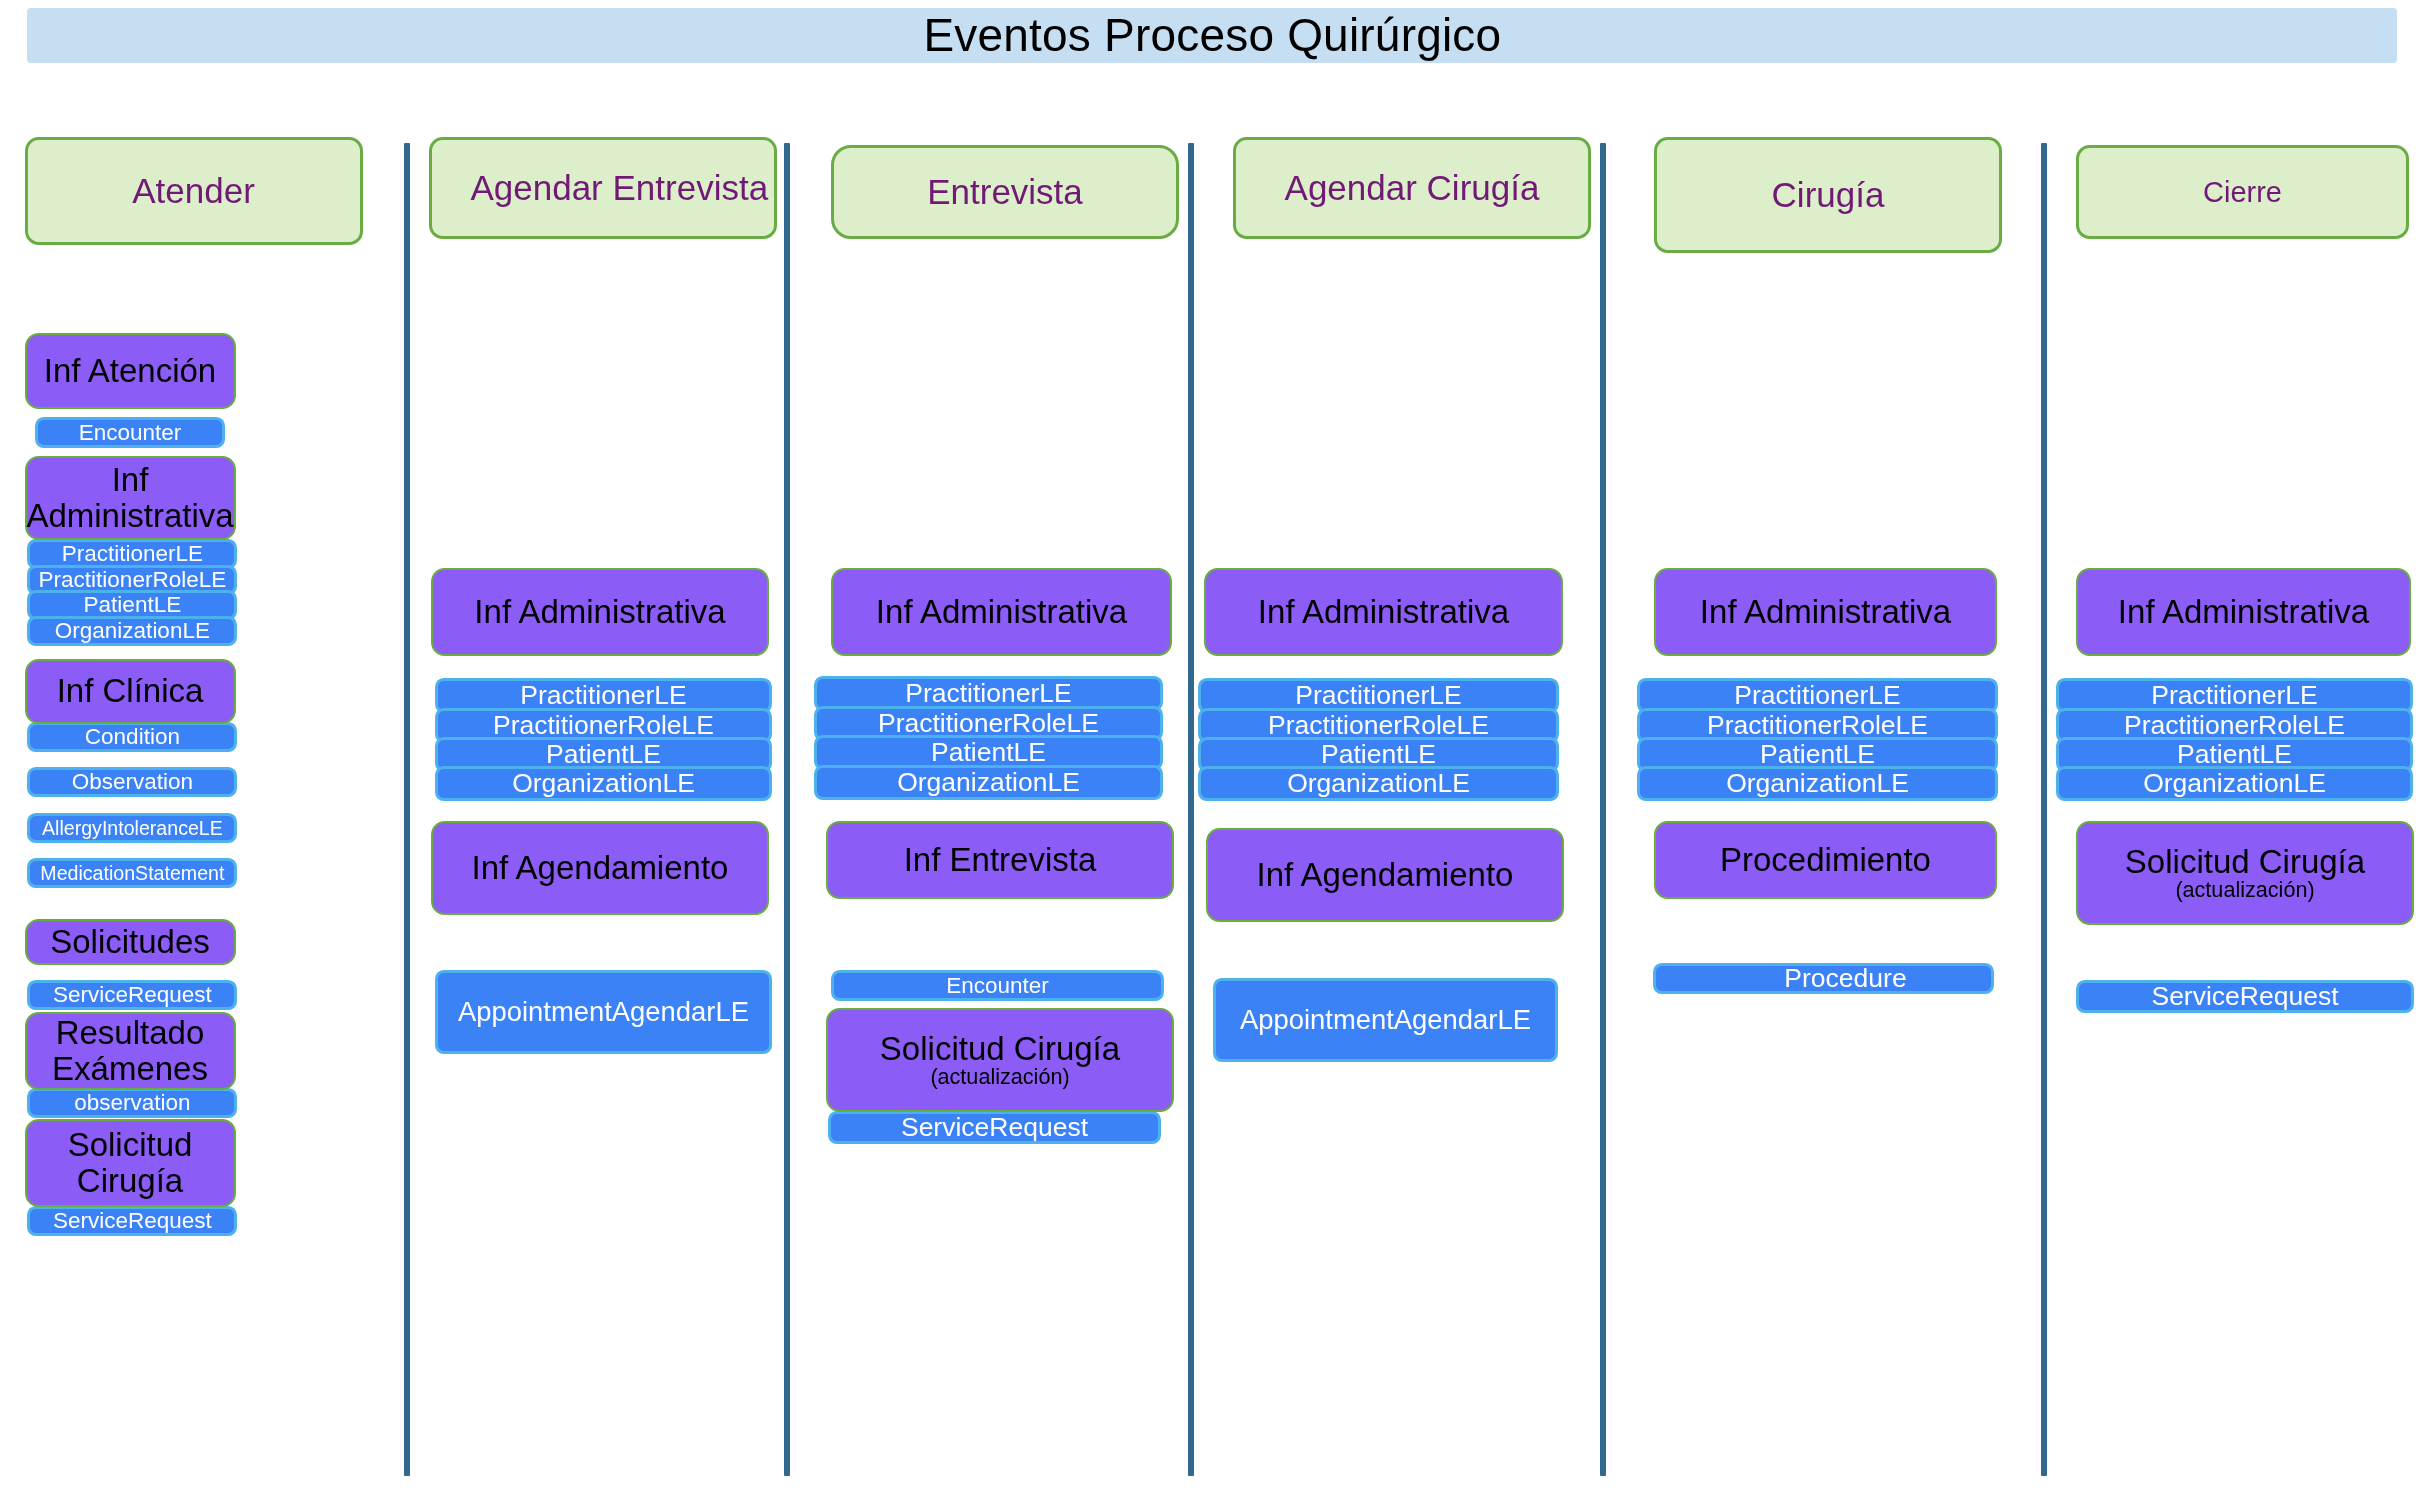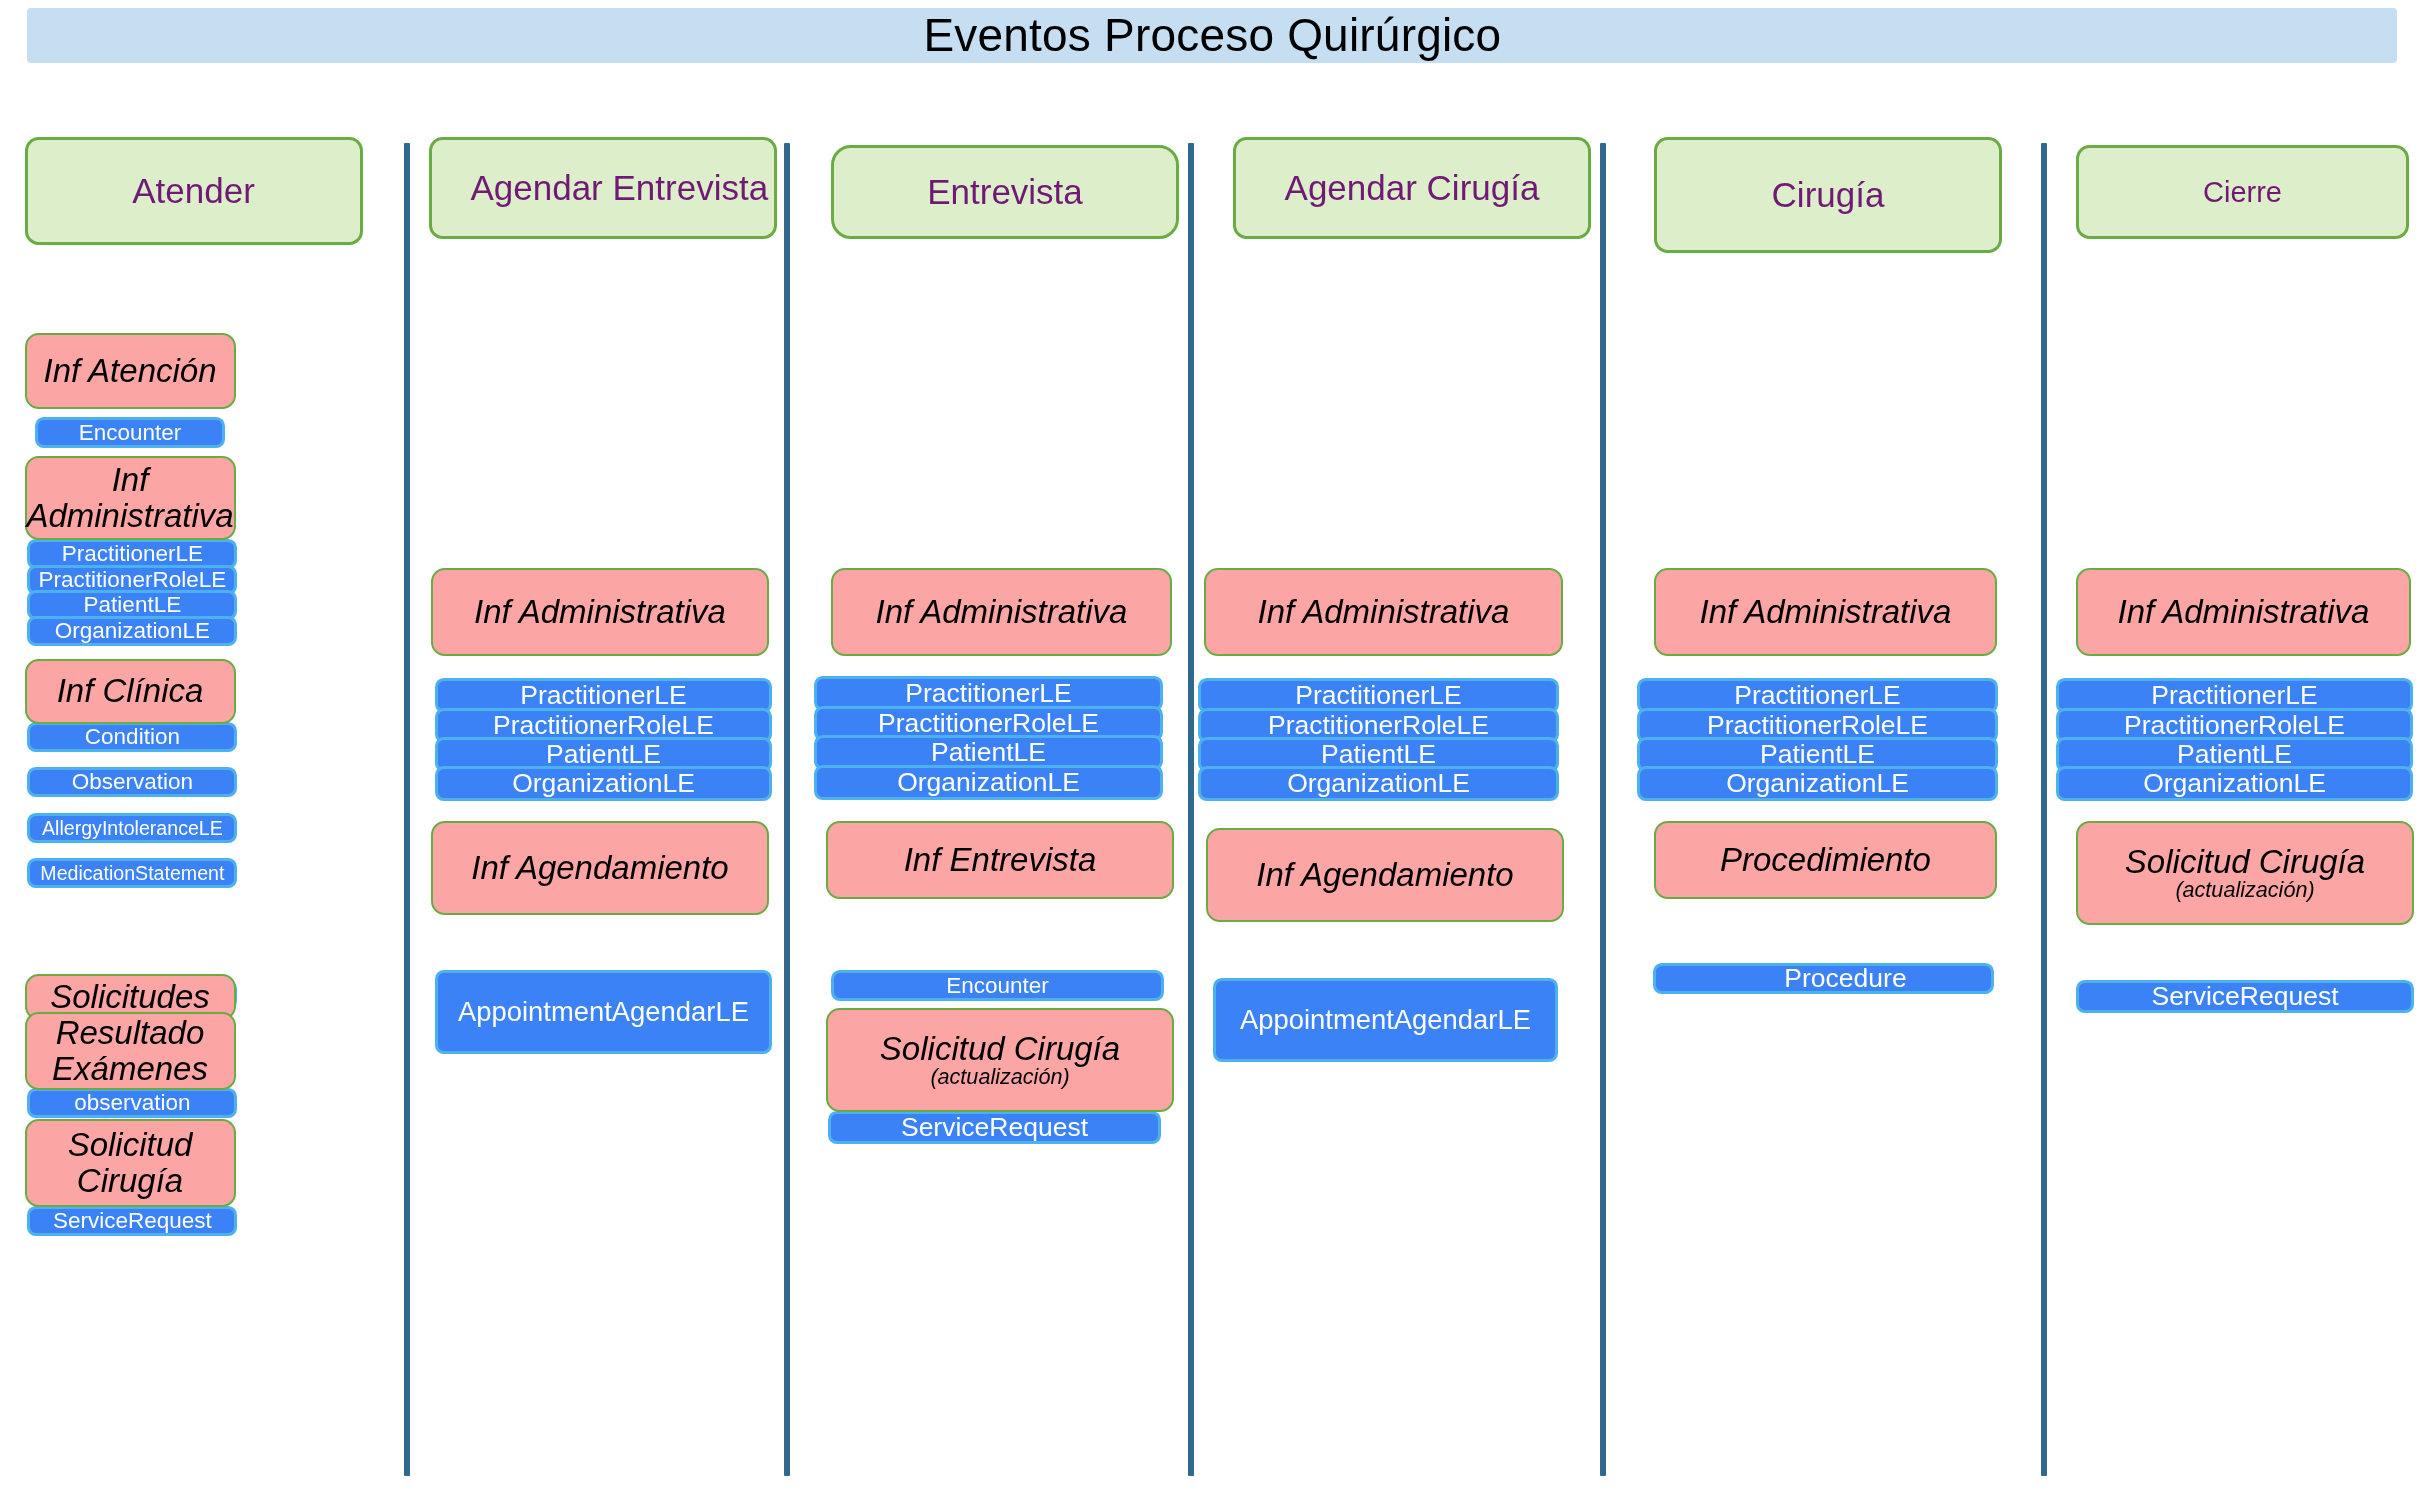--- a/index.html
+++ b/index.html
@@ -71,32 +71,31 @@
   .lane-header .lane-header-label {
     font-size: 35px;
     color: #701a75;
     padding: 0 5.9px;
   }
   .lane-header.small .lane-header-label { font-size: 29px; }
 
   
   .entity {
     box-sizing: border-box;
-    background: #fca5a5;
+    background: #8b5cf6;
     border: 2.9px solid #6aac44;
     border-radius: 13.7px;
     display: flex;
     flex-direction: column;
     align-items: center;
     justify-content: center;
     text-align: center;
     line-height: 1.1;
     position: relative;
     z-index: 3;
-    font-style: italic;
   }
   .entity .entity-label {
     font-size: 33px;
     color: #000;
     padding: 0 3.9px;
     display: block;
   }
   .entity .entity-sub {
     font-size: 21.6px;
     color: #000;
@@ -185,21 +184,21 @@
   <div class="badge sm" style="position:absolute; left:27.4px; top:767px; width:210px; height:30px;">
     <span class="badge-label">Observation</span>
   </div>
   <div class="badge" style="position:absolute; left:27.4px; top:813px; width:210px; height:30px;">
     <span class="badge-label" style="font-size:19.6px">AllergyIntoleranceLE</span>
   </div>
   <div class="badge" style="position:absolute; left:27.4px; top:858px; width:210px; height:30px;">
     <span class="badge-label" style="font-size:19.6px">MedicationStatement</span>
   </div>
 
-  <div class="entity" style="position:absolute; left:24.5px; top:974px; width:211px; height:46px;">
+  <div class="entity" style="position:absolute; left:24.5px; top:919px; width:211px; height:46px;">
     <span class="entity-label">Solicitudes</span>
   </div>
   <div class="badge sm" style="position:absolute; left:27.4px; top:980px; width:210px; height:30px;">
     <span class="badge-label">ServiceRequest</span>
   </div>
 
   <div class="entity" style="position:absolute; left:24.5px; top:1012px; width:211px; height:78px;">
     <span class="entity-label">Resultado Exámenes</span>
   </div>
   <div class="badge sm" style="position:absolute; left:27.4px; top:1088px; width:210px; height:30px;">

